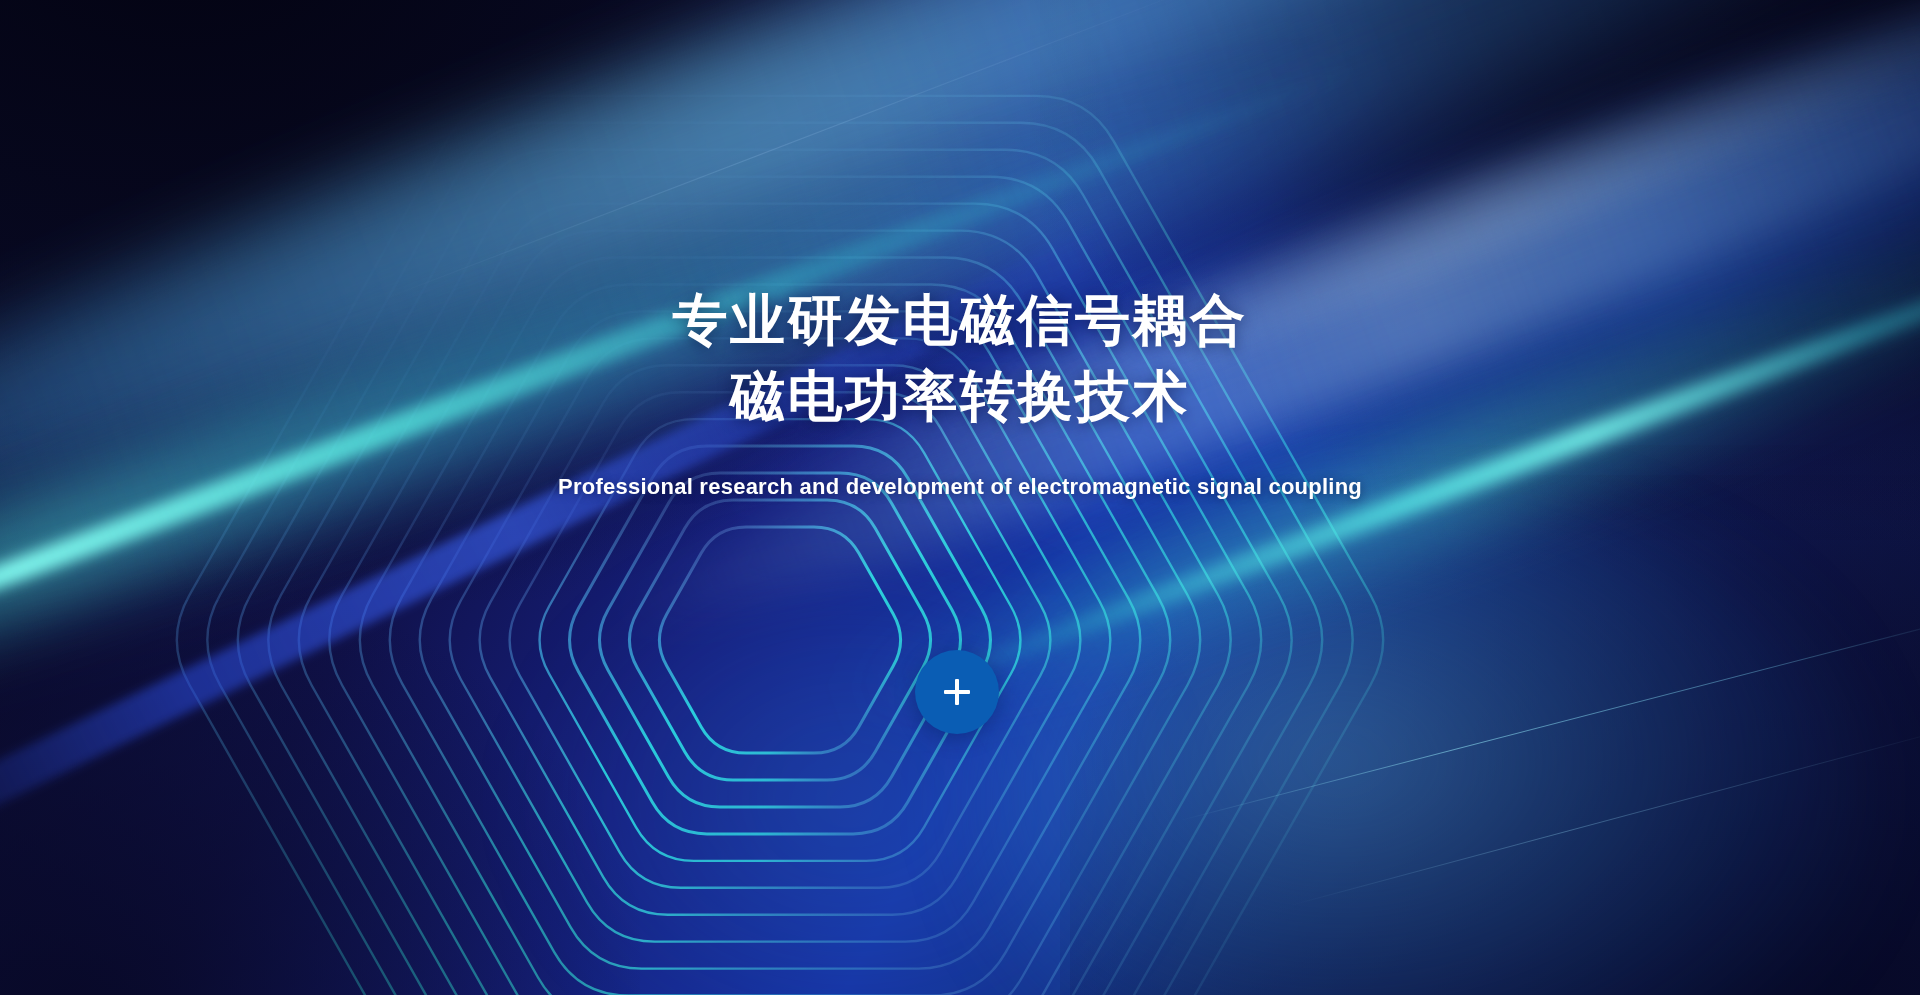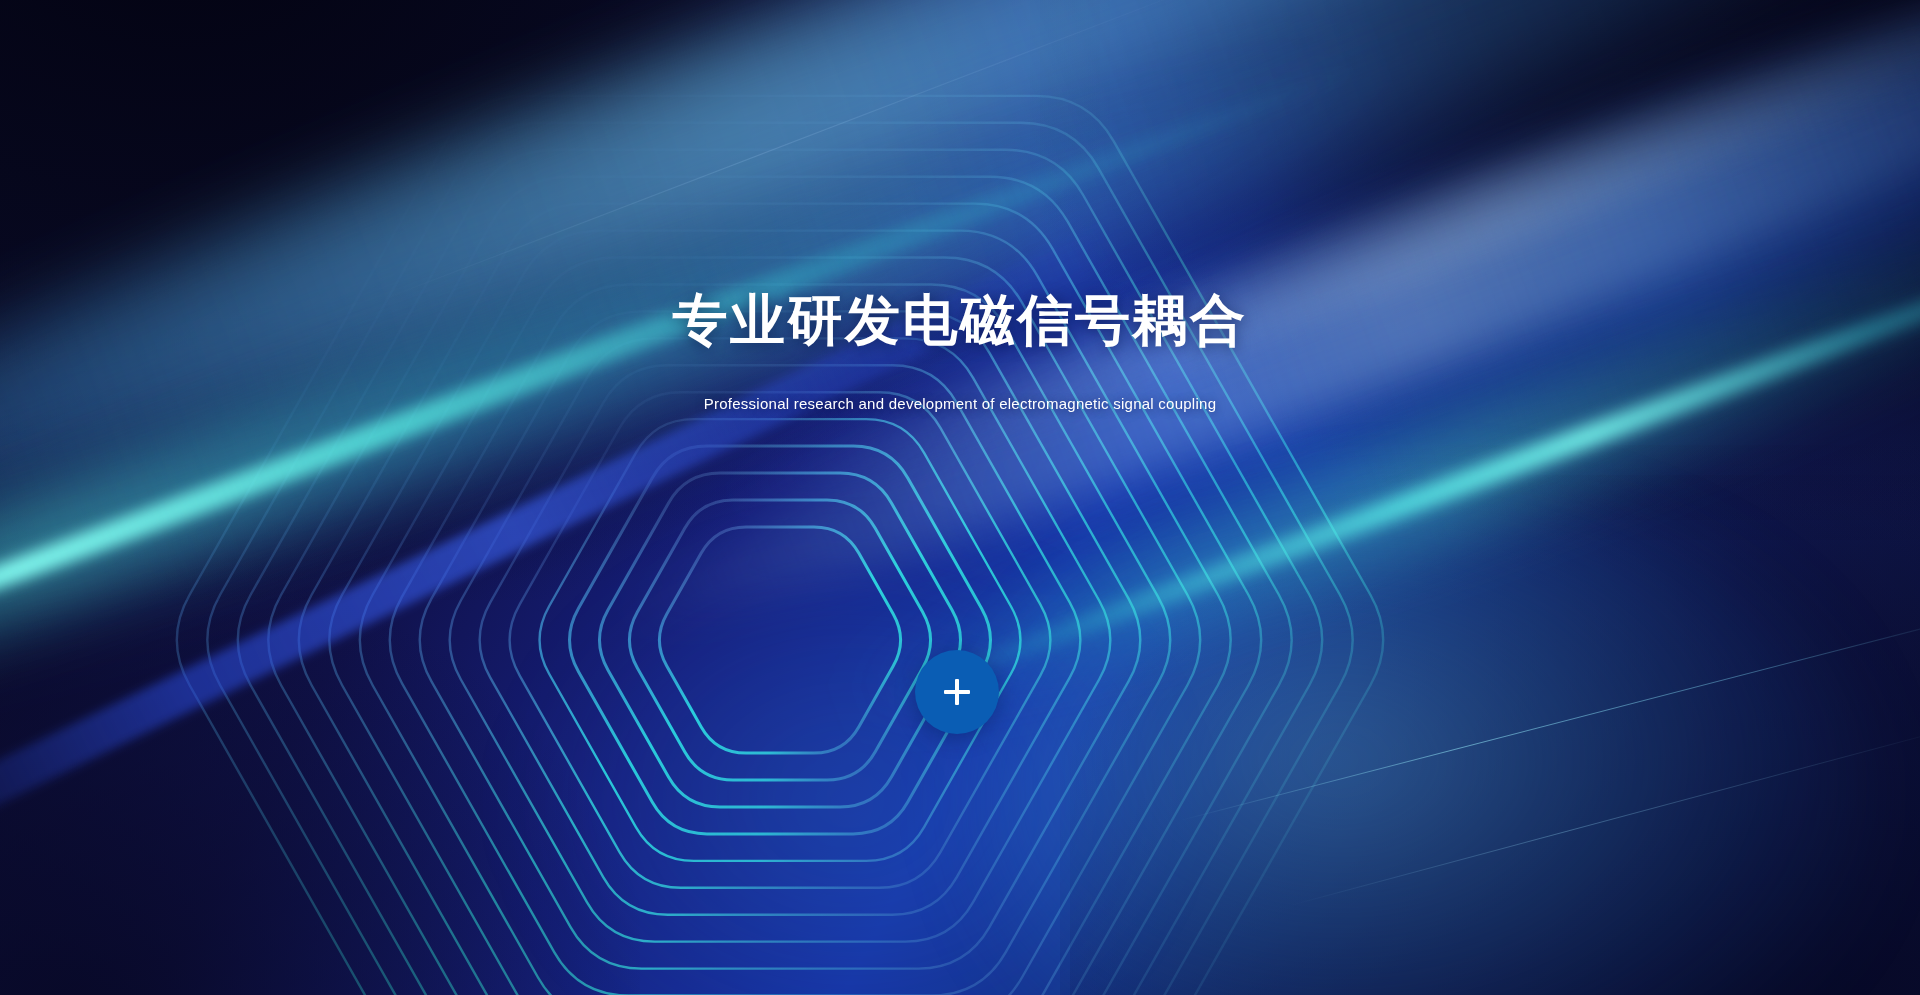--- a/index.html
+++ b/index.html
@@ -356,22 +356,22 @@
     text-shadow: 0 2px 14px rgba(5,15,60,0.55);
   }
   .hero-title .line { display: block; }
 
   .hero-sub {
     margin-top: 30px;
   }
   .hero-sub .sline {
     display: block;
     color: #ffffff;
-    font-size: 15px;
-    font-weight: 400;
+    font-size: 22px;
+    font-weight: 700;
     letter-spacing: 0.25px;
     line-height: 2.0;
     text-shadow: 0 1px 8px rgba(5,15,60,0.50);
   }
 
   
   .plus-button {
     position: absolute;
     left: 915px;
     top: 650px;
@@ -491,20 +491,21 @@
     <div class="beam beam-cyan-right"></div>
     <div class="edge-wedge"></div>
     <div class="hairline hairline-1"></div>
     <div class="hairline hairline-2"></div>
     <div class="hairline hairline-3"></div>
   </div>
 
   <div class="hero">
     <h1 class="hero-title">
       <span class="line">专业研发电磁信号耦合</span>
+      <span class="line">磁电功率转换技术</span>
     </h1>
     <div class="hero-sub">
       <span class="sline">Professional research and development of electromagnetic signal coupling</span>
     </div>
   </div>
 
   <button class="plus-button">
     <span class="plus-glyph"></span>
     <span class="sr-only">+</span>
   </button>

